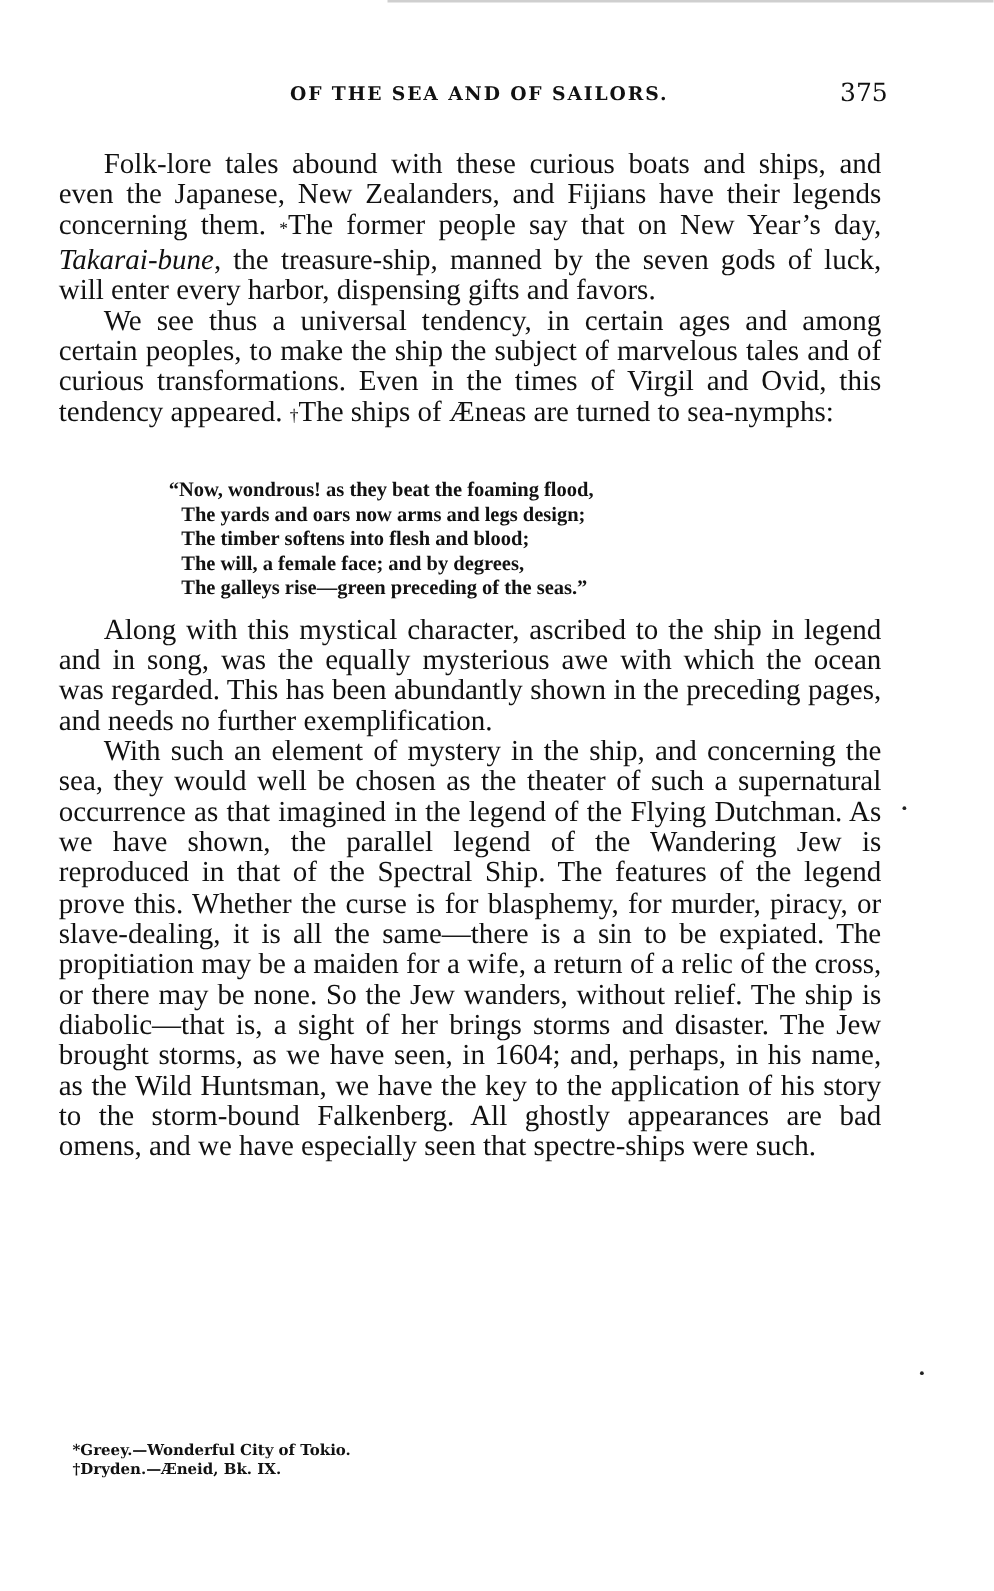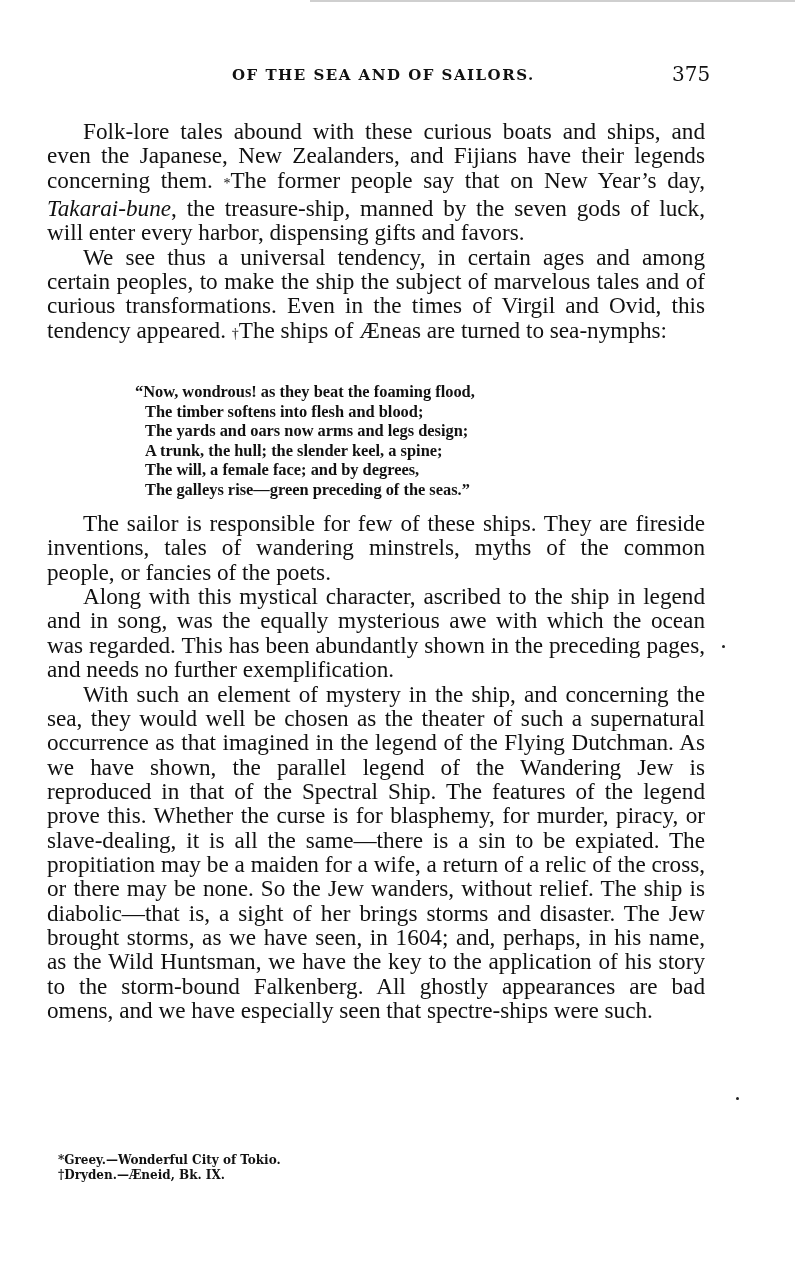--- a/index.html
+++ b/index.html
@@ -49,28 +49,26 @@
   <span class="page-num">375</span>
 </div>
 
 <div class="body-text">
   <p class="para"><span>Folk-lore tales abound with these curious boats and ships, and even the Japanese, New Zealanders, and Fijians have their legends concerning them.  </span><span class="mark">*</span><span>The former people say that on New Year’s day, </span><em>Takarai-bune</em><span>, the treasure-ship, manned by the seven gods of luck, will enter every harbor, dispensing gifts and favors.</span></p>
 
   <p class="para"><span>We see thus a universal tendency, in certain ages and among certain peoples, to make the ship the subject of marvelous tales and of curious transformations.  Even in the times of Virgil and Ovid, this tendency appeared.  </span><span class="mark">†</span><span>The ships of Æneas are turned to sea-nymphs:</span></p>
 
   <div class="verse">
     <span class="verse-line first">“Now, wondrous! as they beat the foaming flood,</span>
+    <span class="verse-line">The yards and oars now arms and legs design;</span>
     <span class="verse-line">The timber softens into flesh and blood;</span>
-    <span class="verse-line">The yards and oars now arms and legs design;</span>
-    <span class="verse-line">A trunk, the hull; the slender keel, a spine;</span>
     <span class="verse-line">The will, a female face; and by degrees,</span>
     <span class="verse-line">The galleys rise—green preceding of the seas.”</span>
   </div>
 
-  <p class="para">The sailor is responsible for few of these ships.  They are fireside inventions, tales of wandering minstrels, myths of the common people, or fancies of the poets.</p>
   <p class="para">Along with this mystical character, ascribed to the ship in legend and in song, was the equally mysterious awe with which the ocean was regarded.  This has been abundantly shown in the preceding pages, and needs no further exemplification.</p>
   <p class="para">With such an element of mystery in the ship, and concerning the sea, they would well be chosen as the theater of such a supernatural occurrence as that imagined in the legend of the Flying Dutchman.  As we have shown, the parallel legend of the Wandering Jew is reproduced in that of the Spectral Ship.  The features of the legend prove this.  Whether the curse is for blasphemy, for murder, piracy, or slave-dealing, it is all the same—there is a sin to be expiated.  The propitiation may be a maiden for a wife, a return of a relic of the cross, or there may be none.  So the Jew wanders, without relief.  The ship is diabolic—that is, a sight of her brings storms and disaster.  The Jew brought storms, as we have seen, in 1604; and, perhaps, in his name, as the Wild Huntsman, we have the key to the application of his story to the storm-bound Falkenberg.  All ghostly appearances are bad omens, and we have especially seen that spectre-ships were such.</p>
 </div>
 
 <div class="footnotes">
   <span class="footnote"><span>*</span><span>Greey.—Wonderful City of Tokio.</span></span>
   <span class="footnote"><span>†</span><span>Dryden.—Æneid, Bk. IX.</span></span>
 </div>
 
 <div class="stray" style="left:722px; top:645px;"></div>

